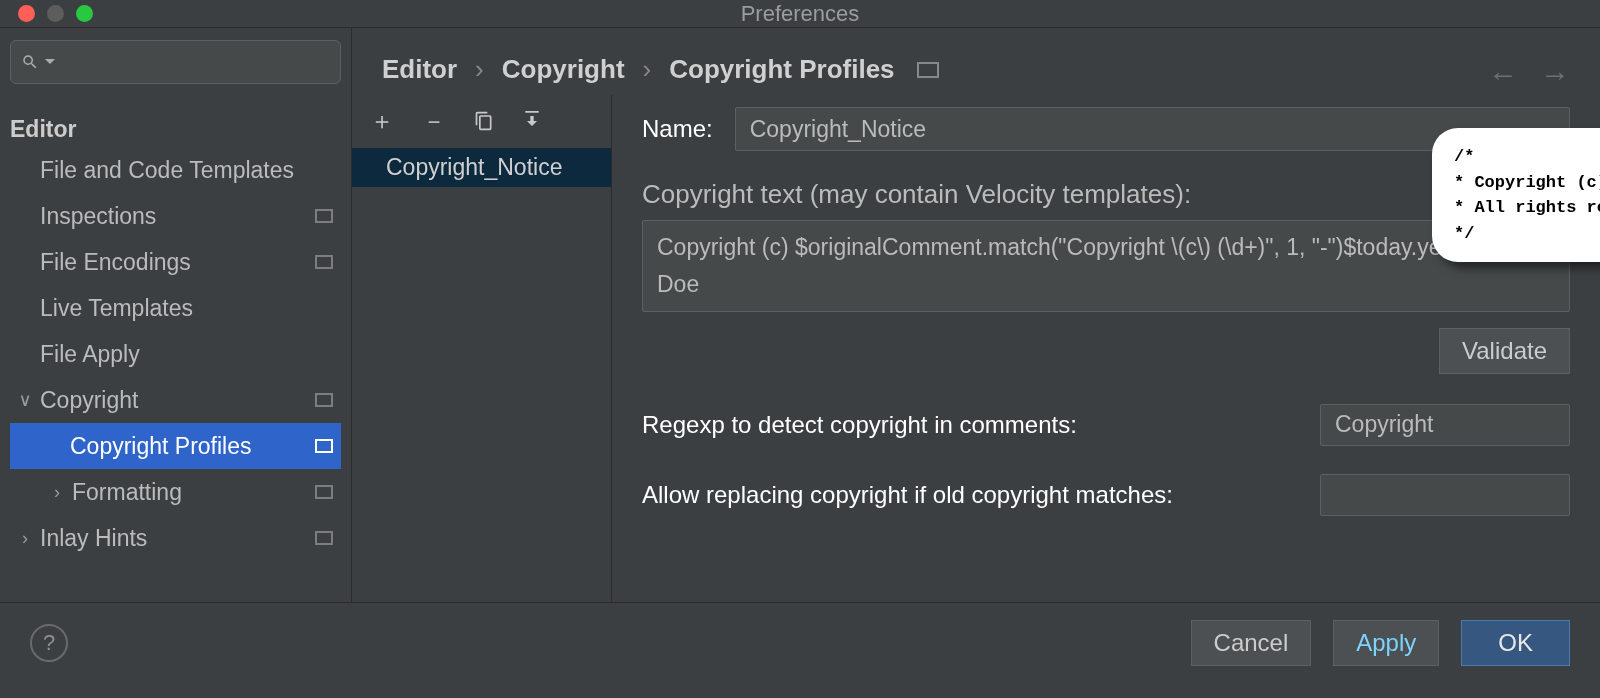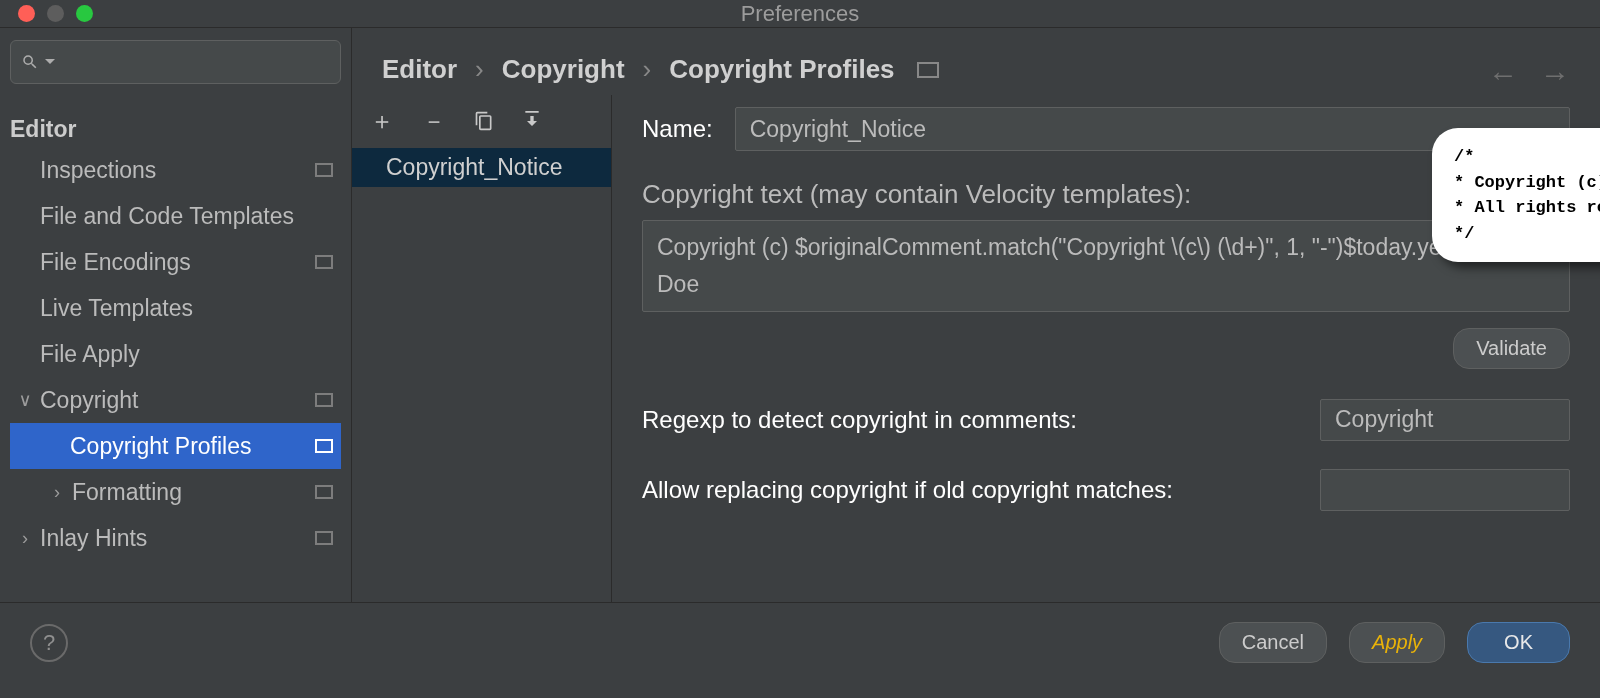--- a/index.html
+++ b/index.html
@@ -169,27 +169,27 @@
   width:100%;
   line-height:1.6;
   font-family:inherit;
   resize:none;
 }
 .validate-row { display:flex; justify-content:flex-end; margin:10px 0 30px 0;}
 .btn {
   background:#4c5052;
   border:1px solid #5e6060;
   color:#cccccc;
-  font-size:20px;
+  font-size:24px;
   padding:8px 22px;
-  border-radius:16px;
+  border-radius:0;
   cursor:pointer;
 }
 .btn.primary { background:#365880; border-color:#4a79ad; color:#e8e8e8;}
-.btn.disabled { color:#eab308;font-style:italic; }
+.btn.disabled { color:#7dd3fc; }
 .footer {
   height:80px;
   border-top:1px solid #2b2b2b;
   display:flex;
   align-items:center;
   justify-content:space-between;
   padding:0 30px;
 }
 .help {
   width:38px;height:38px;border:2px solid #6a6a6a;border-radius:50%;
@@ -236,28 +236,28 @@
           <path fill="#adadad" d="M0 2l5 5 5-5z"></path>
         </svg>
       <input placeholder="" style="">
     </div>
 
     <div class="tree">
       <div class="hdr">Editor</div>
 
       <div class="row">
         <span class="lbl">
+            <span>File and Code Templates</span>
+          </span>
+      </div>
+      <div class="row">
+        <span class="lbl">
             <span>Inspections</span>
           </span>
         <span class="sq"></span>
-      </div>
-      <div class="row">
-        <span class="lbl">
-            <span>File and Code Templates</span>
-          </span>
       </div>
       <div class="row">
         <span class="lbl">
             <span>File Encodings</span>
           </span>
         <span class="sq"></span>
       </div>
       <div class="row">
         <span class="lbl">
             <span>Live Templates</span>

